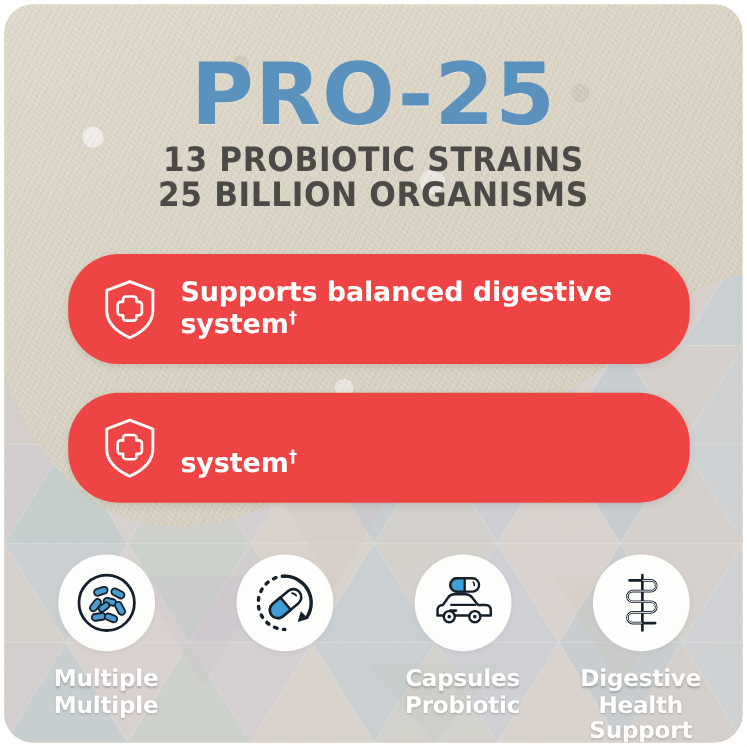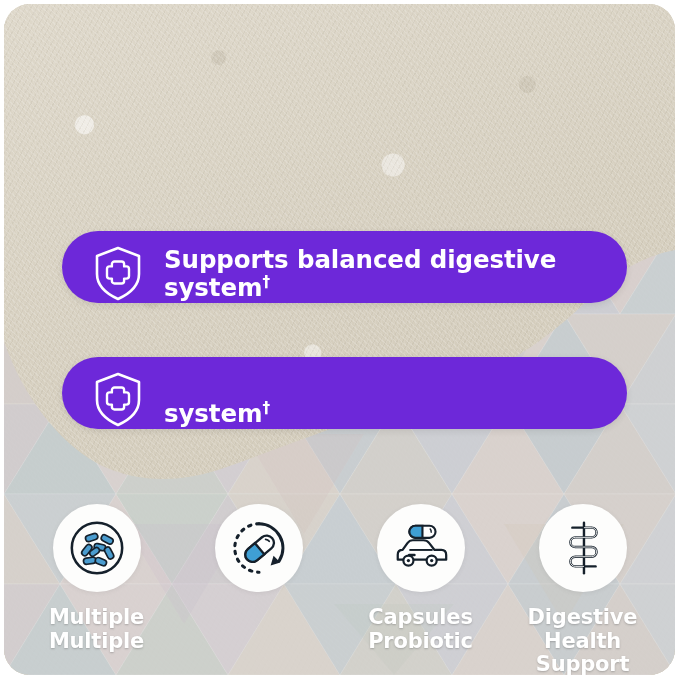--- a/index.html
+++ b/index.html
@@ -40,23 +40,23 @@
          font-weight:bold;font-size:78px;line-height:.95;
          letter-spacing:1px;color:#5b92bd;
          text-shadow:0 1px 0 rgba(255,255,255,.35);}
   .sub{font-family:"DejaVu Sans", sans-serif;font-weight:bold;
        font-size:30.5px;line-height:1.03;color:#4c4a46;
        letter-spacing:.6px;margin-top:6px;
        transform:scaleX(.93);}
   .sub div{white-space:nowrap;}
 
   
-  .pill{position:absolute;left:58px;width:565px;height:72px;
-        background:#6d28d9;border-radius:46px;
-        display:flex;align-items:flex-end;
+  .pill{position:absolute;left:58px;width:565px;height:100px;
+        background:#ef4444;border-radius:46px;
+        display:flex;align-items:center;
         box-shadow:0 2px 6px rgba(60,60,60,.12);}
   #pill1{top:227px;}
   #pill2{top:353px;}
   .pill .shield{width:60px;height:60px;margin-left:26px;flex:0 0 auto;}
   .pill .ptext{margin-left:16px;margin-right:20px;color:#ffffff;
         font-family:"DejaVu Sans", sans-serif;font-weight:bold;
         font-size:24.5px;line-height:1.17;letter-spacing:-.1px;}
   .pill .ptext sup{font-size:.62em;vertical-align:super;}
 
   
@@ -176,20 +176,27 @@
           <polygon points="430,300 550,300 490,400" fill="#9aa9c4"></polygon>
           <polygon points="120,520 240,520 180,620" fill="#b9a9c6"></polygon>
           <polygon points="500,520 620,520 560,620" fill="#c2b49a"></polygon>
           <polygon points="330,600 450,600 390,671" fill="#a8bcae"></polygon>
         </g>
         <rect x="0" y="220" width="671" height="451" fill="#e8e6e2" opacity="0.30"></rect>
       </g>
     </svg>
   </div>
 
+  <div class="header">
+    <div class="brand">PRO-25</div>
+    <div class="sub">
+      <div>13 PROBIOTIC STRAINS</div>
+      <div>25 BILLION ORGANISMS</div>
+    </div>
+  </div>
 
   <div class="pill" id="pill1">
     <svg class="shield" viewBox="0 0 60 60">
       <path d="M30 5 L51 13 V31 C51 43 41 51 30 56 C19 51 9 43 9 31 V13 Z" fill="none" stroke="#ffffff" stroke-width="2.6" stroke-linejoin="round"></path>
       <path d="M26.5 18.5 h7 a2.6 2.6 0 0 1 2.6 2.6 v2.3 h2.3 a2.6 2.6 0 0 1 2.6 2.6 v7
                a2.6 2.6 0 0 1 -2.6 2.6 h-2.3 v2.3 a2.6 2.6 0 0 1 -2.6 2.6 h-7
                a2.6 2.6 0 0 1 -2.6 -2.6 v-2.3 h-2.3 a2.6 2.6 0 0 1 -2.6 -2.6 v-7
                a2.6 2.6 0 0 1 2.6 -2.6 h2.3 v-2.3 a2.6 2.6 0 0 1 2.6 -2.6 z" fill="none" stroke="#ffffff" stroke-width="2.4" stroke-linejoin="round"></path>
     </svg>
     <div class="ptext">

